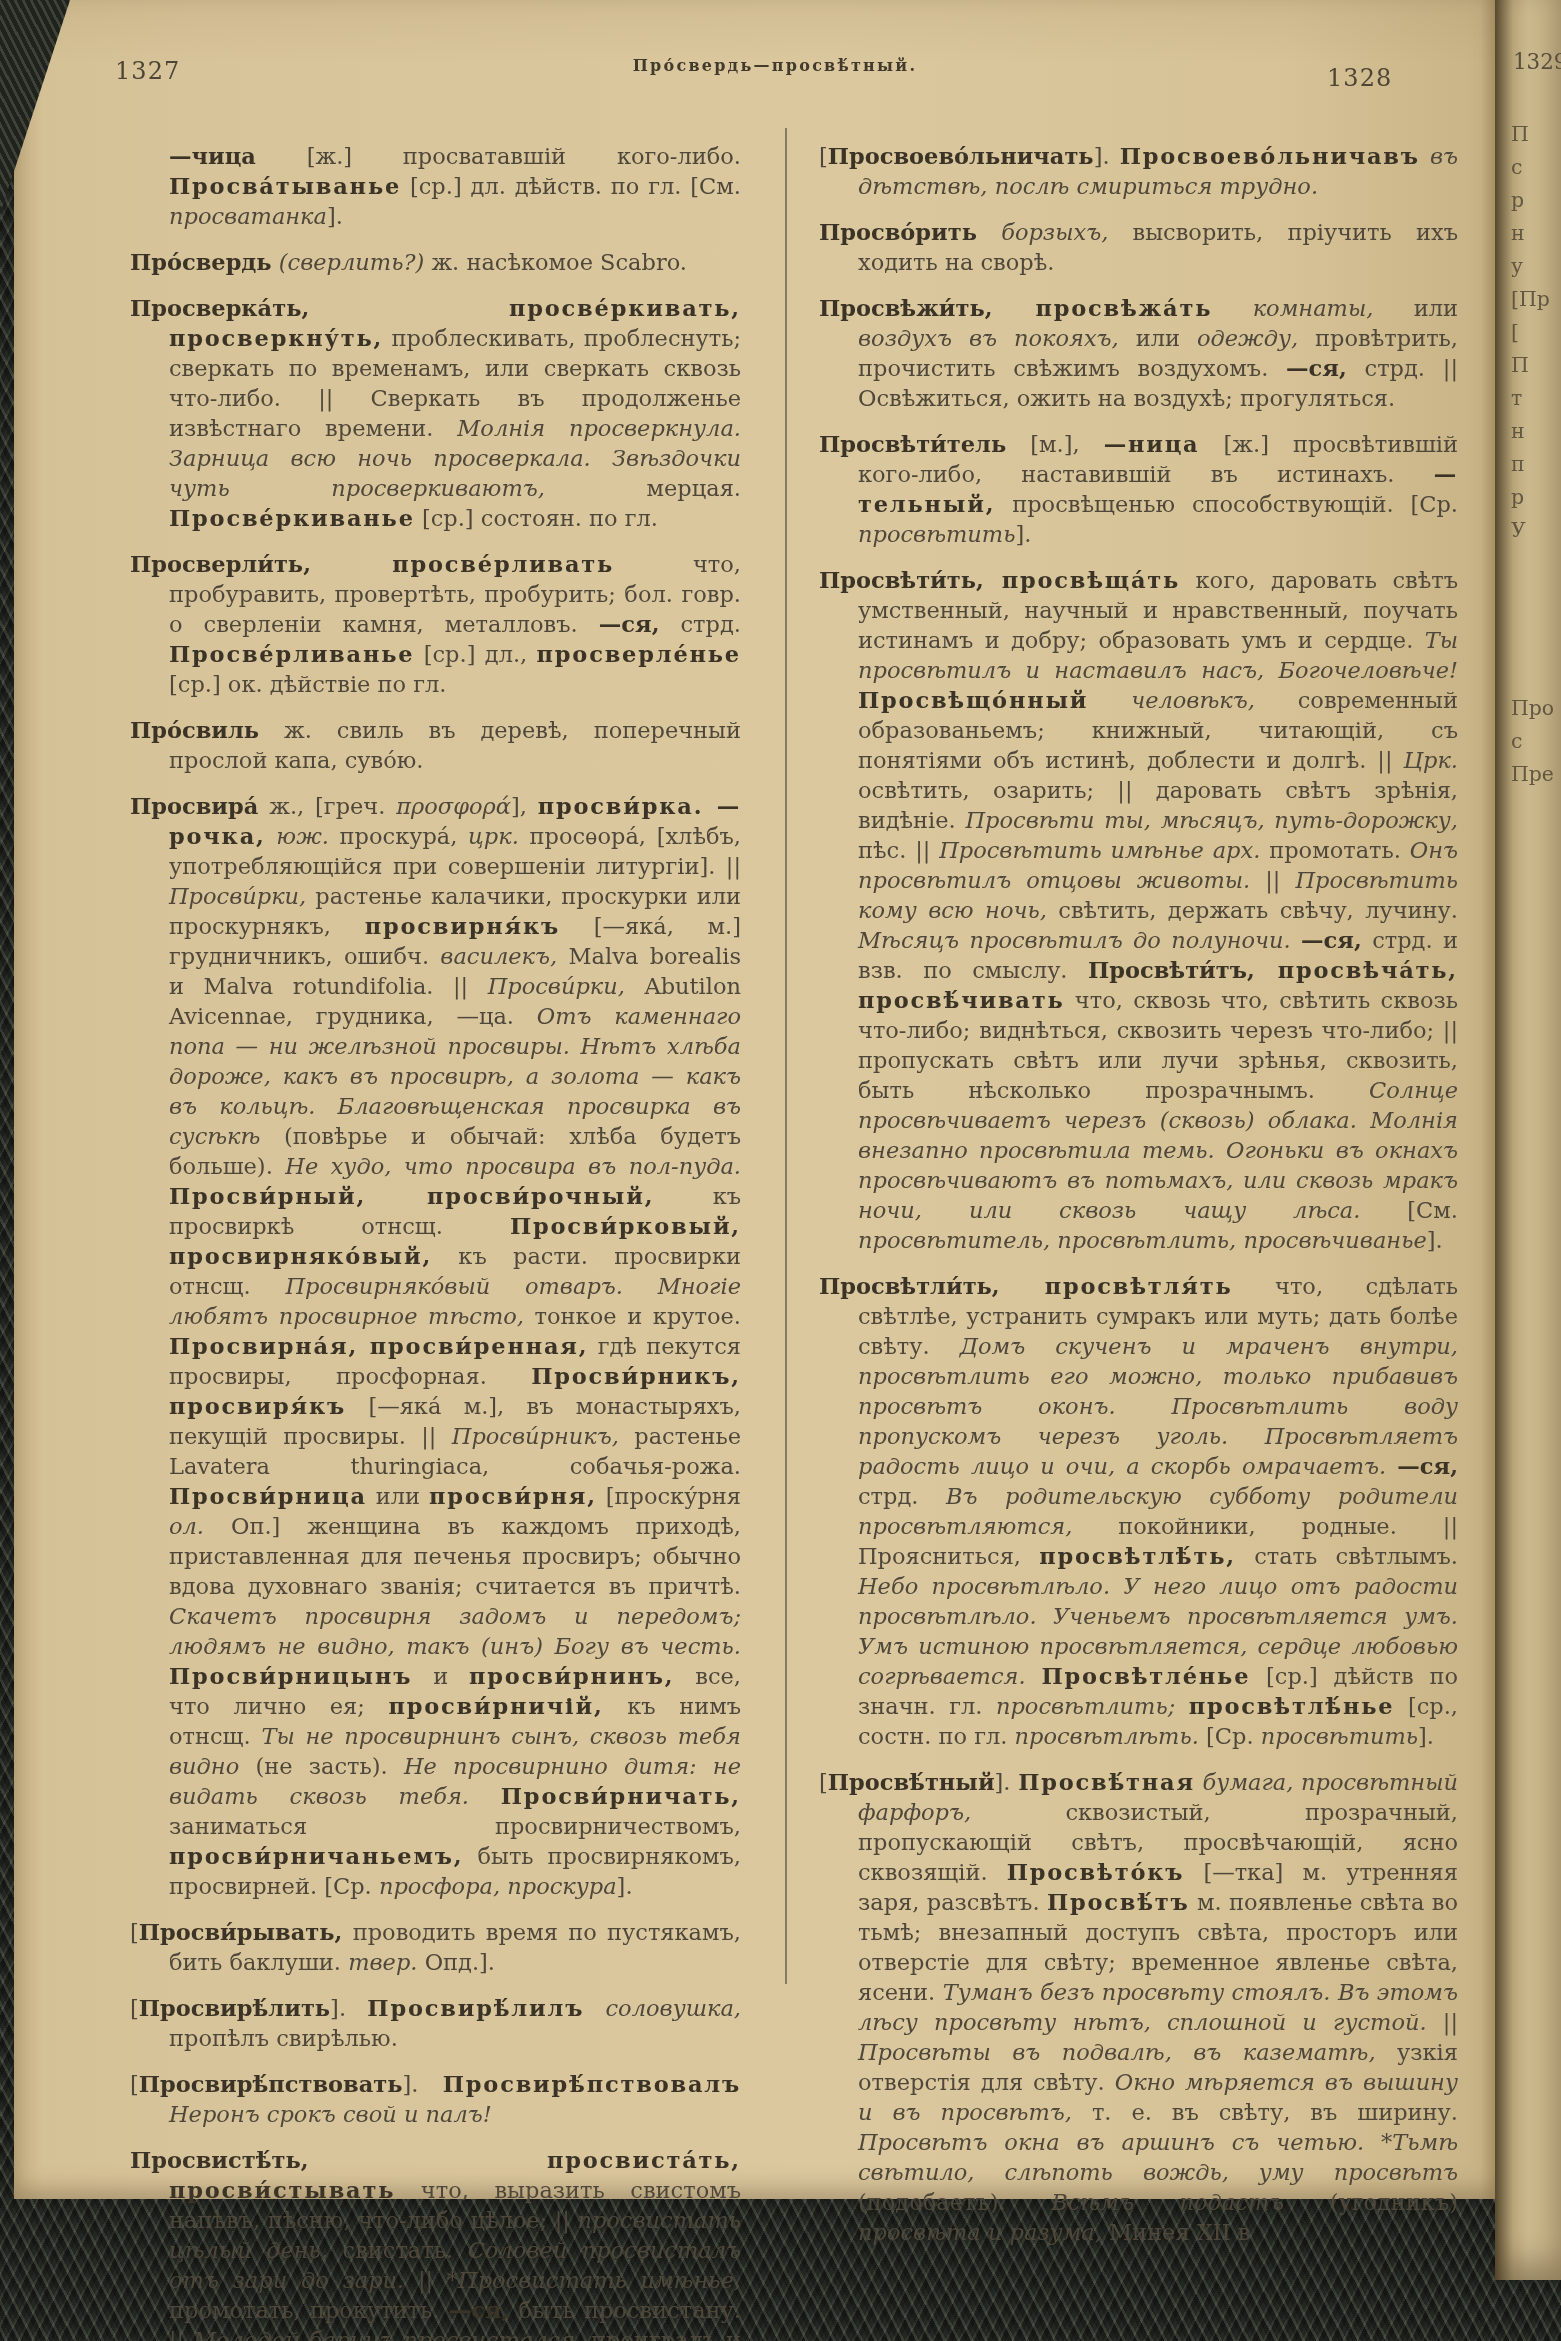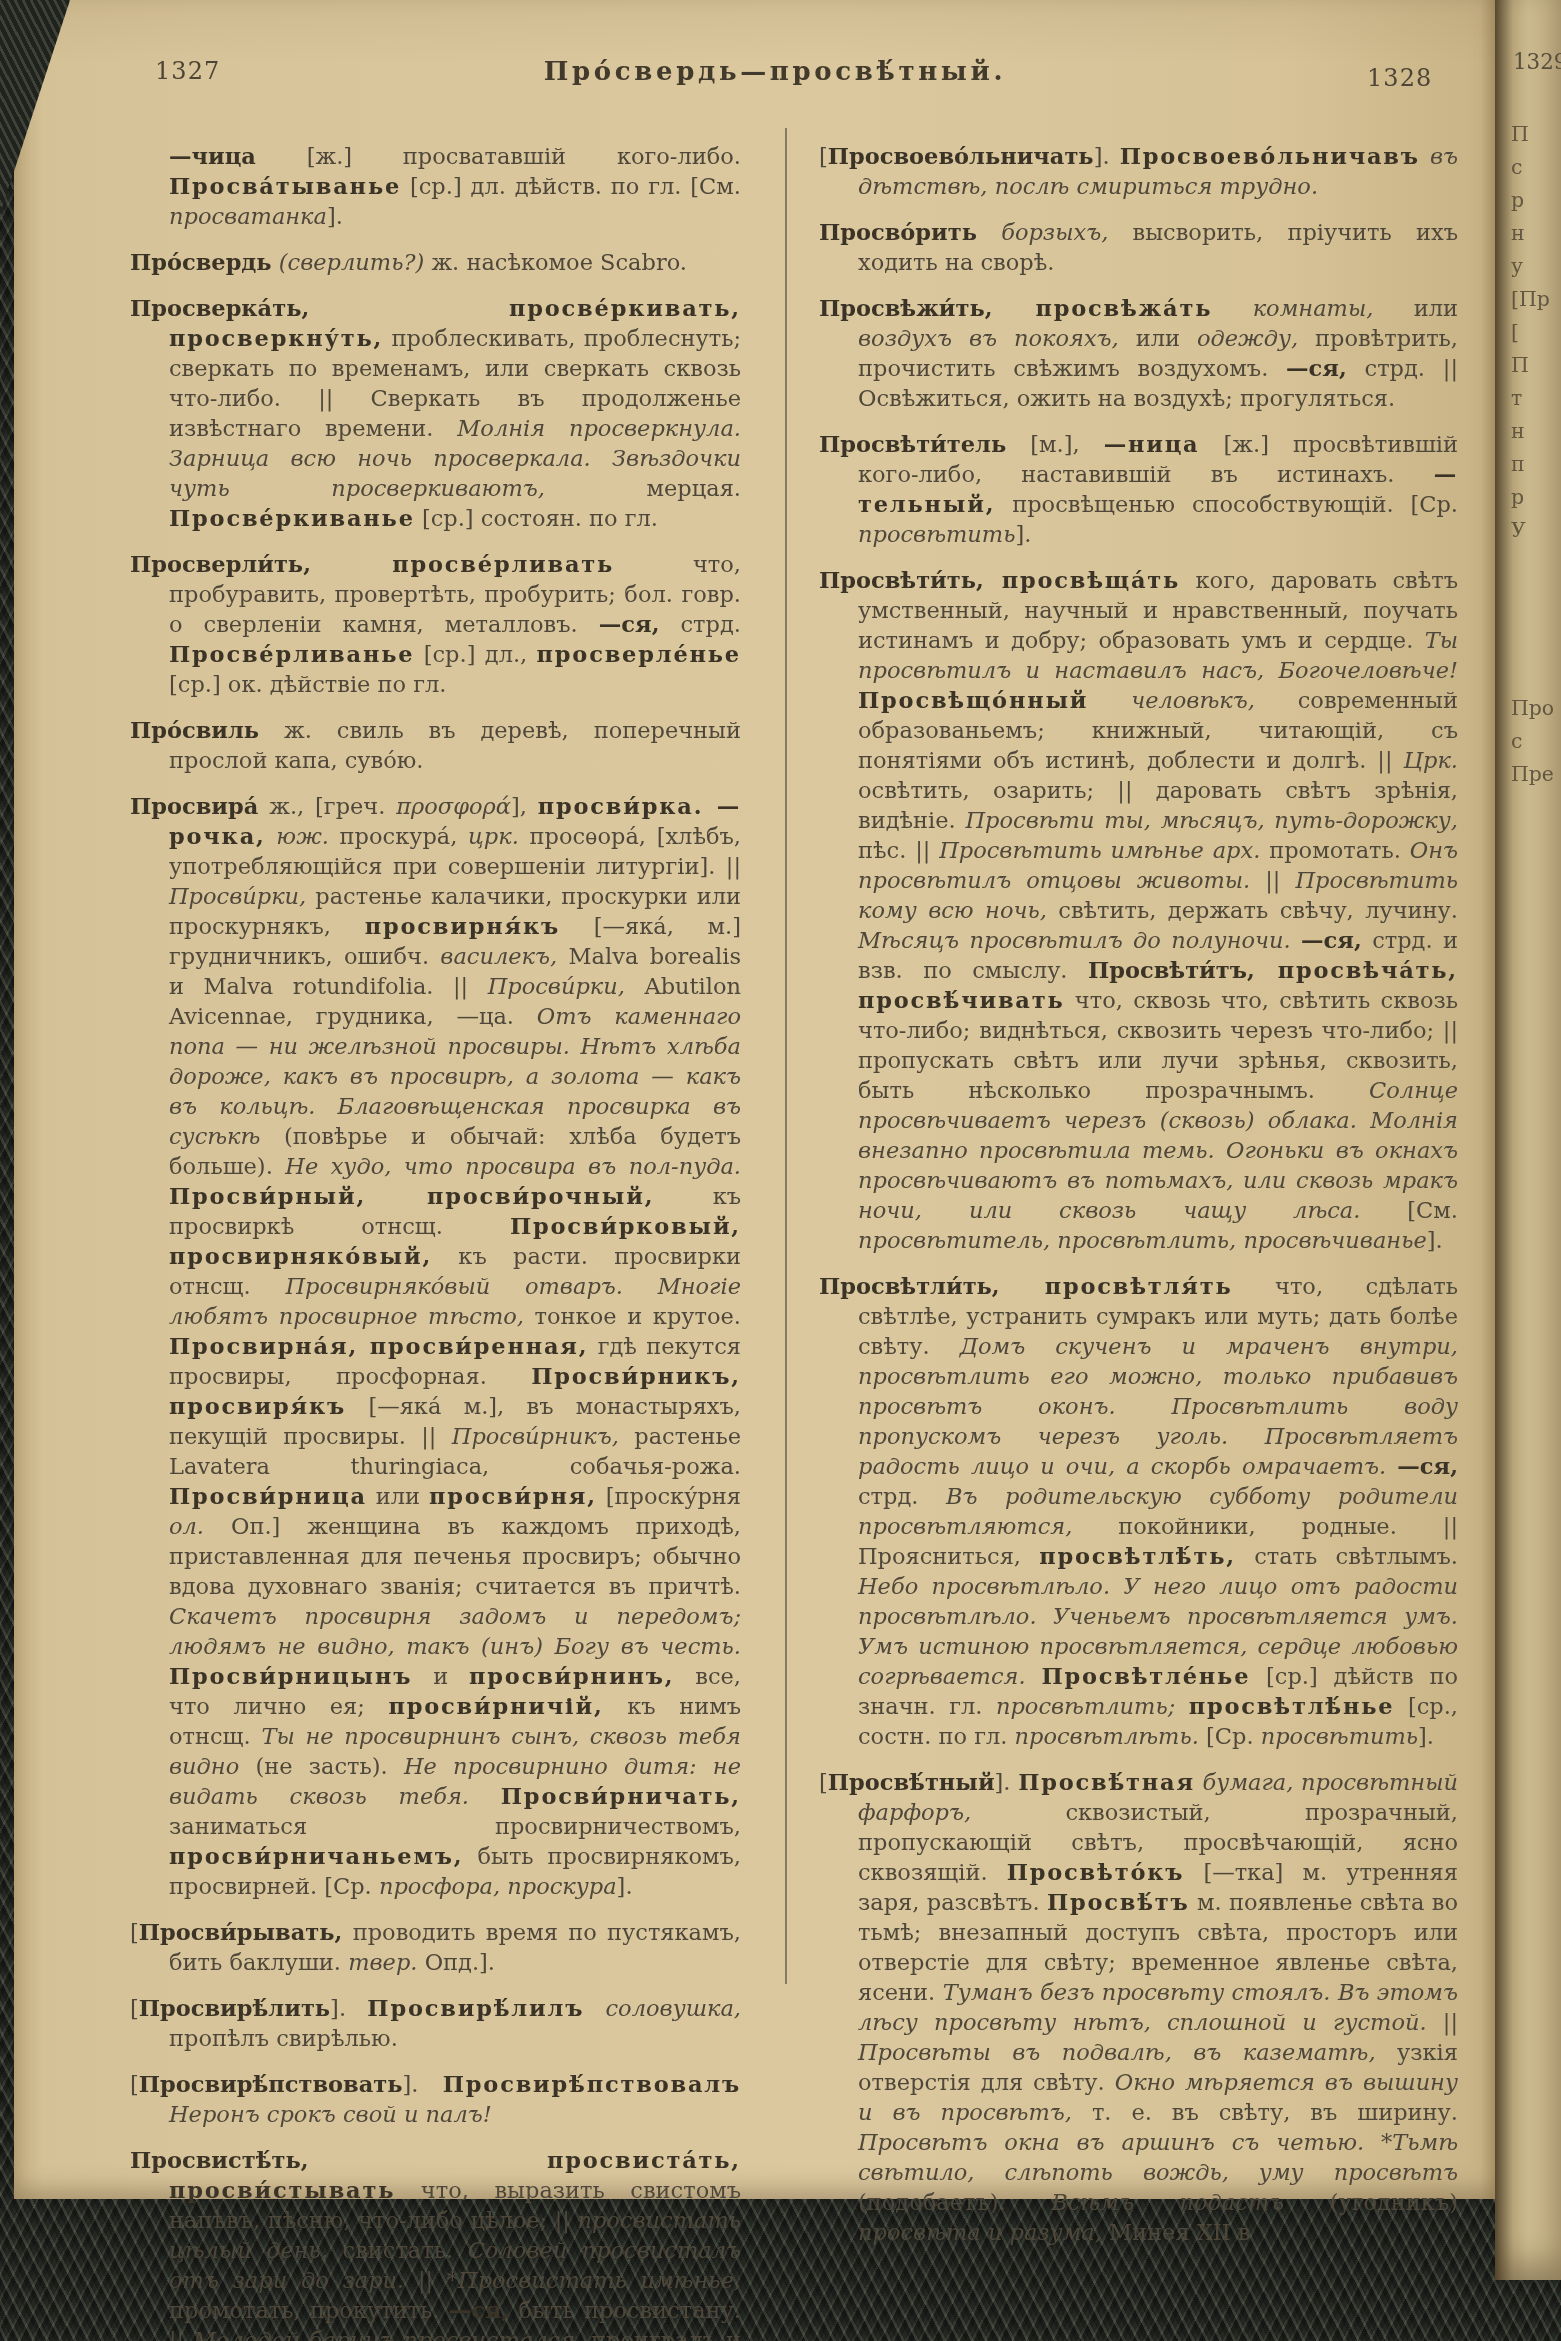--- a/index.html
+++ b/index.html
@@ -18,26 +18,26 @@
       linear-gradient(180deg, rgba(120,95,55,.10) 0, rgba(0,0,0,0) 64px),
       linear-gradient(90deg, #c7b285 0, #d5c196 29.5px, var(--page,#d8c49a) 172px, #dbc89f 55%, #d6c296 86%, #c9b487 99%, #b7a071 100%);
     box-shadow: inset 0 -9.7px 21.4px rgba(90,70,40,.35);
   }
   .corner-cloth{
     position:absolute;left:0;top:0;width:70px;height:214px;
     background-color:var(--cloth,#30342d);
     background-image:repeating-linear-gradient(63deg, rgba(0,0,0,.35) 0 4.3px, rgba(115,120,102,.2) 4.3px 7px);
     clip-path:polygon(0 0, 100% 0, 0 100%);
   }
-  .page-num{position:absolute;font-size:24px;color:#4d4535;letter-spacing:1.1px;margin-left:40px;}
+  .page-num{position:absolute;font-size:24px;color:#4d4535;letter-spacing:1.1px;}
   .pn-left{left:101px;top:57px;}
   .pn-right{left:1313px;top:64px;}
   .running-title{
     position:absolute;left:300px;top:56px;width:922px;text-align:center;
-    font-size:26px;font-weight:bold;letter-spacing:.14em;color:#42north;
+    font-size:16px;font-weight:bold;letter-spacing:.14em;color:#42north;
     color:#423a2b;
   }
   .divider{position:absolute;left:771px;top:128px;width:1.6px;height:1856px;background:var(--divider,#6f6753);opacity:.8;}
   .col{position:absolute;top:125px;font-size:22.5px;line-height:30px;color:var(--ink,#4f483a);text-align:justify;}
   .col-left{left:100px;width:643px;}
   .col-right{left:789px;width:671px;}
   .entry{margin:16px;padding-left:39px;text-indent:-39px;}
   .entry.cont{text-indent:0;}
   .seg-b{font-weight:bold;color:var(--head,#3b3426);}
   .seg-sp{font-weight:bold;letter-spacing:.08em;color:var(--head,#3b3426);}

